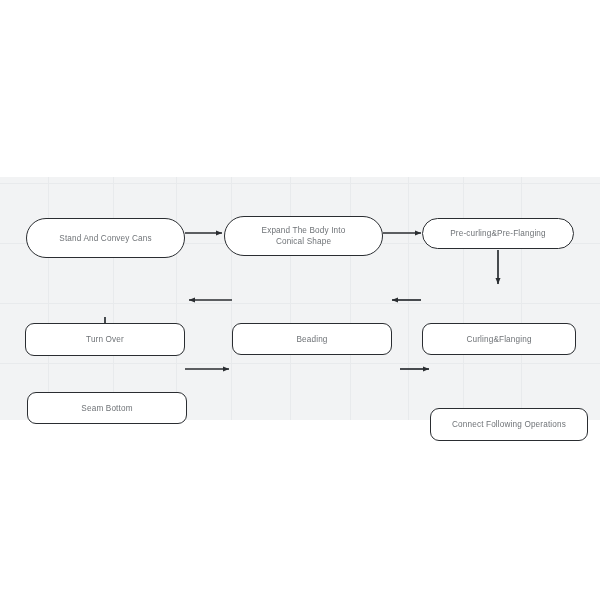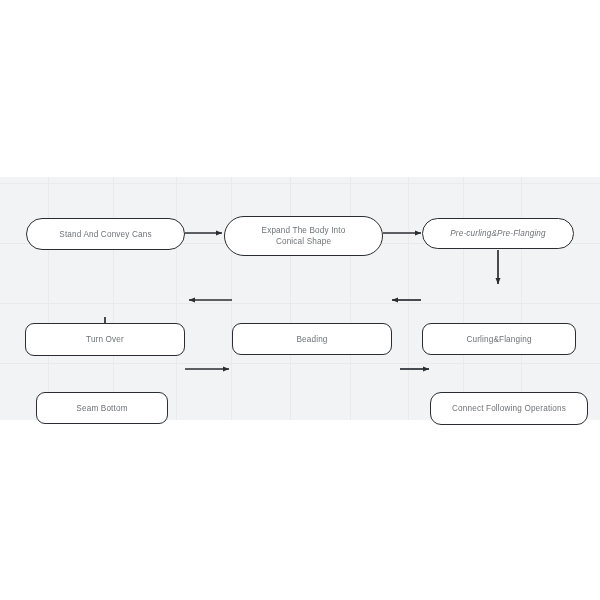--- a/index.html
+++ b/index.html
@@ -113,32 +113,32 @@
       <line x1="498" y1="250" x2="498" y2="284"></line>
       <line x1="421" y1="300" x2="392" y2="300"></line>
       <line x1="232" y1="300" x2="189" y2="300"></line>
       <line x1="105" y1="317" x2="105" y2="352"></line>
       <line x1="185" y1="369" x2="229" y2="369"></line>
       <line x1="400" y1="369" x2="429" y2="369"></line>
     </g>
   </svg>
 
   <div class="nodes-layer">
-    <div class="node pill" style="left:26px; top:218px; width:159px; height:32px;">Stand And Convey Cans</div>
+    <div class="node pill" style="left:26px; top:218px; width:159px; height:40px;">Stand And Convey Cans</div>
 
     <div class="node pill" style="left:224px; top:216px; width:159px; height:40px;">Expand The Body Into
 Conical Shape</div>
 
-    <div class="node pill" style="left:422px; top:218px; width:152px; height:31px;font-style:italic;">Pre-curling&amp;Pre-Flanging</div>
+    <div class="node pill" style="left:422px; top:218px; width:152px; height:31px;">Pre-curling&amp;Pre-Flanging</div>
 
     <div class="node rounded" style="left:232px; top:284px; width:160px; height:32px;">Beading</div>
 
     <div class="node rounded" style="left:422px; top:284px; width:154px; height:32px;">Curling&amp;Flanging</div>
 
     <div class="node rounded" style="left:25px; top:284px; width:160px; height:33px;">Turn Over</div>
 
-    <div class="node rounded" style="left:36px; top:353px; width:132px; height:32px;">Seam Bottom</div>
+    <div class="node rounded" style="left:27px; top:353px; width:160px; height:32px;">Seam Bottom</div>
 
 
-    <div class="node rounded" style="left:430px; top:353px; width:158px; height:33px;border-radius:11px;">Connect Following Operations</div>
+    <div class="node rounded" style="left:430px; top:369px; width:158px; height:33px;">Connect Following Operations</div>
   </div>
 
 </div>
 
 </body></html>

